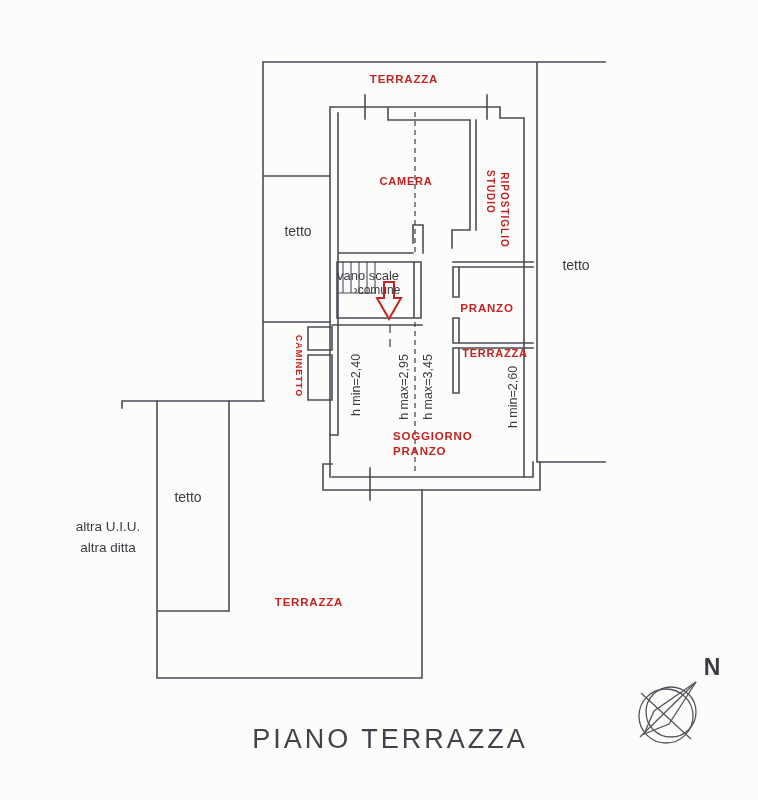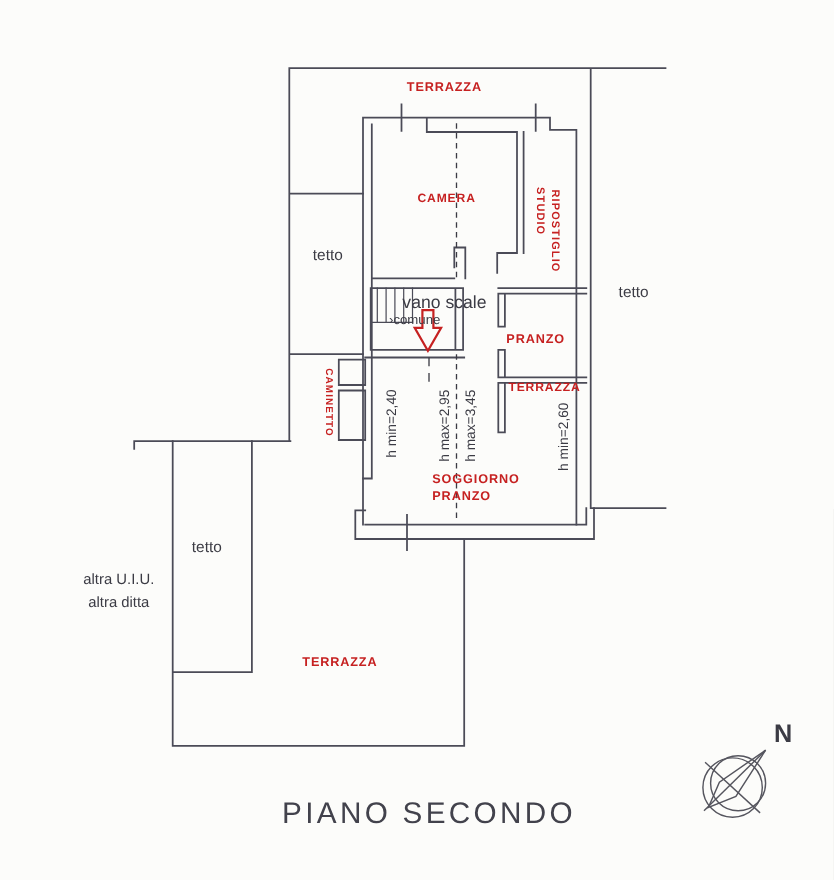--- a/index.html
+++ b/index.html
@@ -101,28 +101,28 @@
   <div class="lbl rl" style="left:393px;top:452px;font-size:11.5px;transform:translate(0,-50%);">PRANZO</div>
 
   <div class="lbl rl vcw" style="left:299px;top:366px;font-size:9px;letter-spacing:1px;">CAMINETTO</div>
 
   <div class="lbl rl" style="left:309px;top:603px;font-size:11.5px;">TERRAZZA</div>
 
   <div class="lbl" style="left:298px;top:231px;font-size:14px;">tetto</div>
   <div class="lbl" style="left:576px;top:265px;font-size:14px;">tetto</div>
   <div class="lbl" style="left:188px;top:497px;font-size:14px;">tetto</div>
 
-  <div class="lbl" style="left:404px;top:276px;font-size:16px;text-align:right;">vano scale</div>
+  <div class="lbl" style="left:368px;top:276px;font-size:13px;text-align:right;">vano scale</div>
   <div class="lbl" style="left:377px;top:291px;font-size:12px;">›comune</div>
 
   <div class="lbl" style="left:108px;top:527px;font-size:13.5px;">altra U.I.U.</div>
   <div class="lbl" style="left:108px;top:548px;font-size:13.5px;">altra ditta</div>
 
   <div class="lbl vccw" style="left:356px;top:385px;font-size:12.5px;">h min=2,40</div>
   <div class="lbl vccw" style="left:404px;top:387px;font-size:12.5px;">h max=2,95</div>
   <div class="lbl vccw" style="left:428px;top:387px;font-size:12.5px;">h max=3,45</div>
   <div class="lbl vccw" style="left:513px;top:397px;font-size:12.5px;">h min=2,60</div>
 
   <div class="lbl" style="left:712px;top:667px;font-size:23px;font-weight:bold;color:#3b3b44;">N</div>
 
-  <div class="lbl" style="left:390px;top:740px;font-size:27px;letter-spacing:3px;color:#42424c;">PIANO SECONDO</div>
+  <div class="lbl" style="left:390px;top:740px;font-size:27px;letter-spacing:3px;color:#42424c;">PIANO TERRAZZA</div>
 
 </div>
 
 </body></html>

